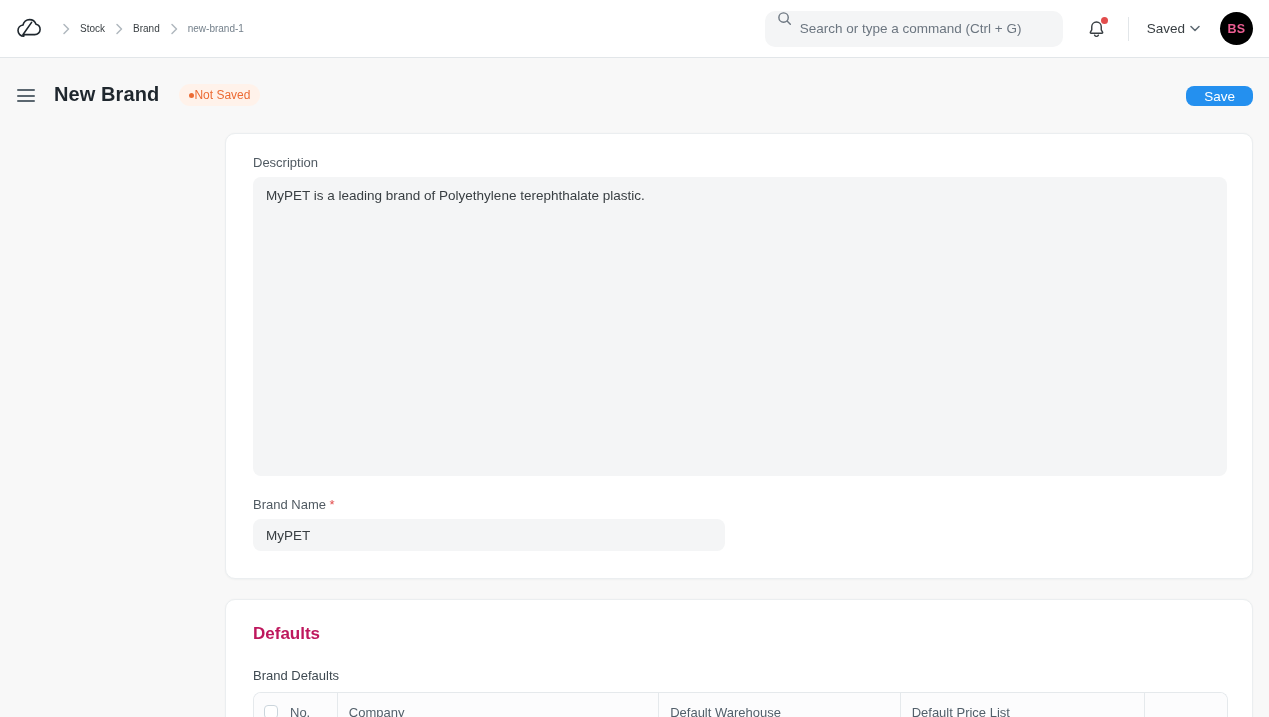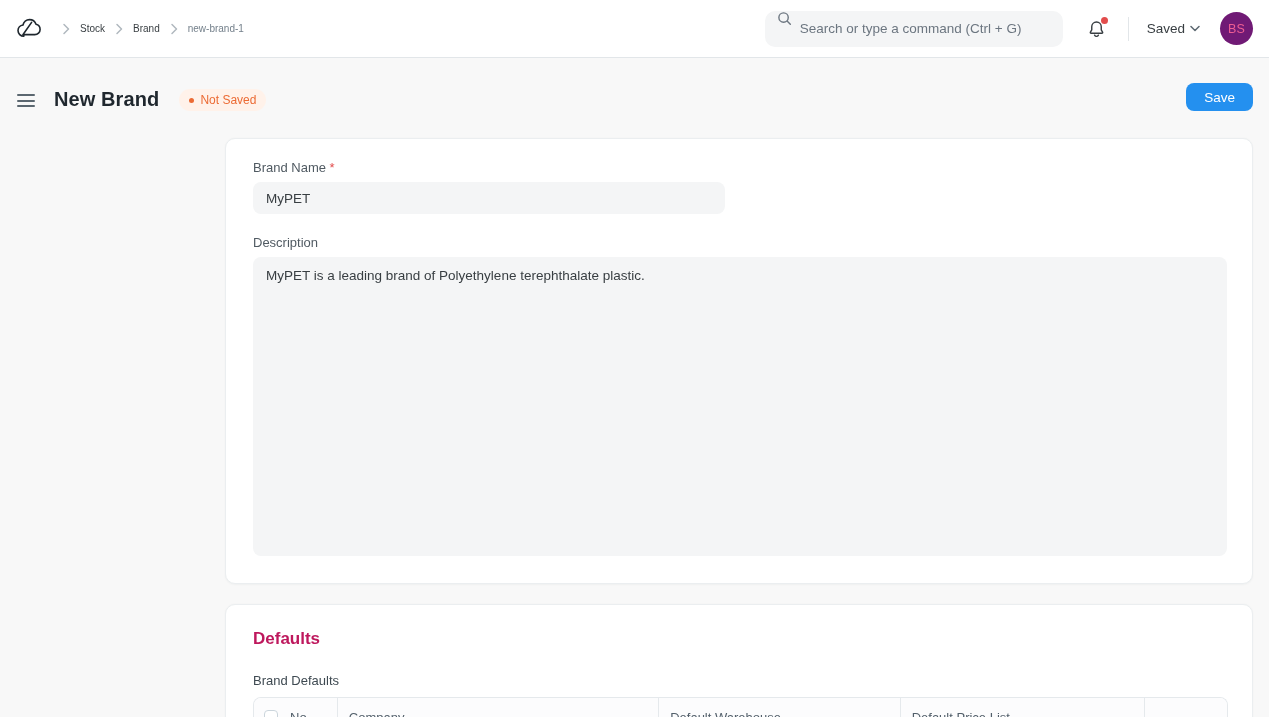--- a/index.html
+++ b/index.html
@@ -44,54 +44,54 @@
   .bell-wrap { position: relative; margin-left: 24px; cursor: pointer; display: flex; align-items: center; }
   .bell-dot {
     position: absolute; top: -2px; right: -2px;
     width: 7px; height: 7px; border-radius: 50%;
     background: #e24c4c;
   }
   .nav-divider { width: 1px; height: 24px; background: #e2e6e9; margin: 0 18px 0 22px; }
   .help-menu { display: flex; align-items: center; gap: 5px; font-size: 13.5px; color: #383e42; cursor: pointer; }
   .avatar {
     width: 33px; height: 33px; border-radius: 50%;
-    background: #701a75; color: #ed5e93;
-    font-size: 12.5px; font-weight: 400;
+    background: #000000; color: #ed5e93;
+    font-size: 12.5px; font-weight: 700;
     display: flex; align-items: center; justify-content: center;
     margin-left: 20px; cursor: pointer;
     letter-spacing: .2px;
   }
 
   
   .page-head {
     display: flex; align-items: flex-end;
     padding: 25px 16px 0 16px;
   }
   .menu-toggle { cursor: pointer; display: flex; flex-direction: column; gap: 3.5px; padding: 4px 1px; margin-right: 18px; }
   .menu-toggle span { display: block; width: 18px; height: 2px; background: #5b6770; border-radius: 1px; }
   .page-title { font-size: 20px; font-weight: 700; color: #1f272e; letter-spacing: .1px; }
   .status-badge {
     margin-left: 20px;
     background: #fff2ea;
     color: #ec6b34;
     font-size: 12px;
     border-radius: 11px;
     height: 22px;
-    display: flex; align-items: center; gap: 6px;
+    display: flex; align-items: center; gap: 0;
     padding: 0 10px;
   }
   .status-badge .dot { width: 5px; height: 5px; border-radius: 50%; background: #ec6b34; }
   .save-btn {
     margin-left: auto;
     background: #2490ef;
     color: #ffffff;
     border: none;
     font-size: 13.5px;
     font-family: inherit;
-    height: 28px;
+    height: 20px;
     padding: 0 18px;
     border-radius: 8px;
     cursor: pointer;
   }
 
   
   .card {
     background: #ffffff;
     border: 1px solid #ebeef0;
     border-radius: 10px;
@@ -256,30 +256,30 @@
   <h1 class="page-title">New Brand</h1>
   <div class="status-badge">
     <span class="dot"></span>
     <span>Not Saved</span>
   </div>
   <button class="save-btn">Save</button>
 </div>
 
 <section class="card form-card">
   <div class="field">
+    <label class="field-label">Description</label>
+    <textarea class="control-textarea" style="">MyPET is a leading brand of Polyethylene terephthalate plastic.</textarea>
+  </div>
+
+  <div class="field">
     <label class="field-label">
       <span>Brand Name</span>
       <span class="req">*</span>
     </label>
     <input class="control-input brand-name-input" type="text" value="MyPET" style="">
-  </div>
-
-  <div class="field">
-    <label class="field-label">Description</label>
-    <textarea class="control-textarea" style="">MyPET is a leading brand of Polyethylene terephthalate plastic.</textarea>
   </div>
 </section>
 
 <section class="card defaults-card">
   <h2 class="section-title">Defaults</h2>
   <div class="grid-label">Brand Defaults</div>
 
   <div class="grid">
     <div class="grid-header">
       <div class="g-col col-idx">

